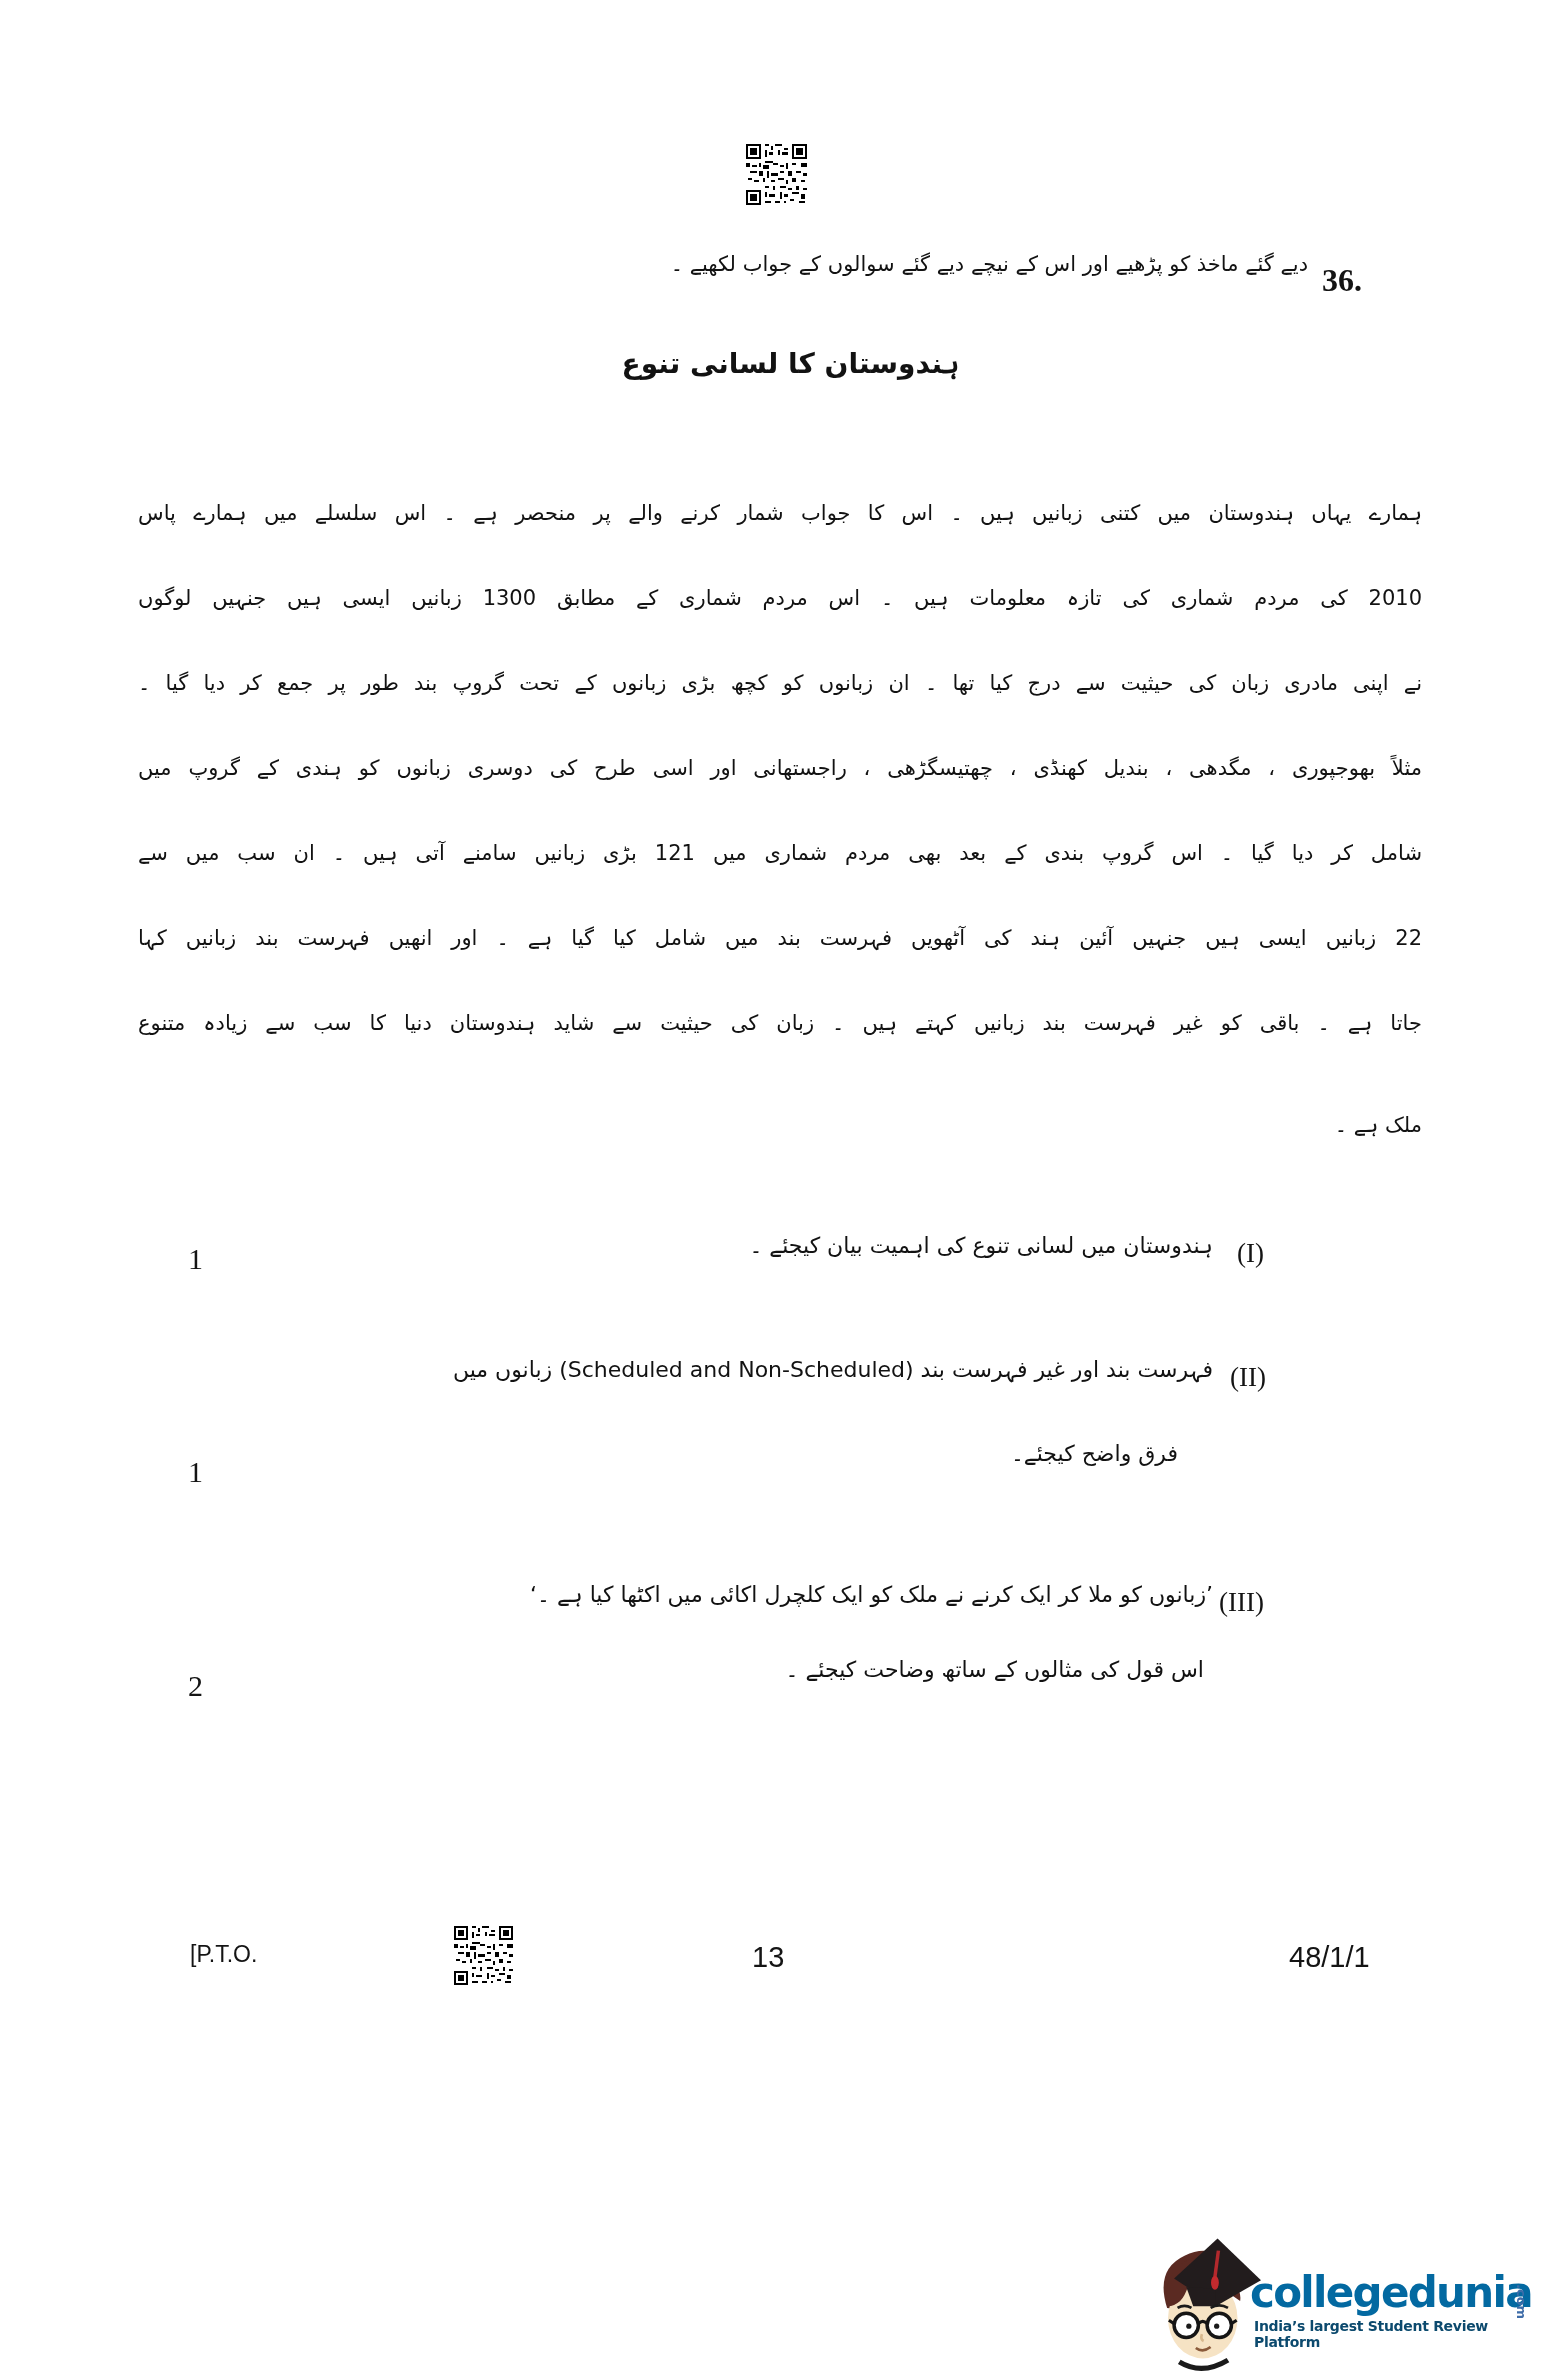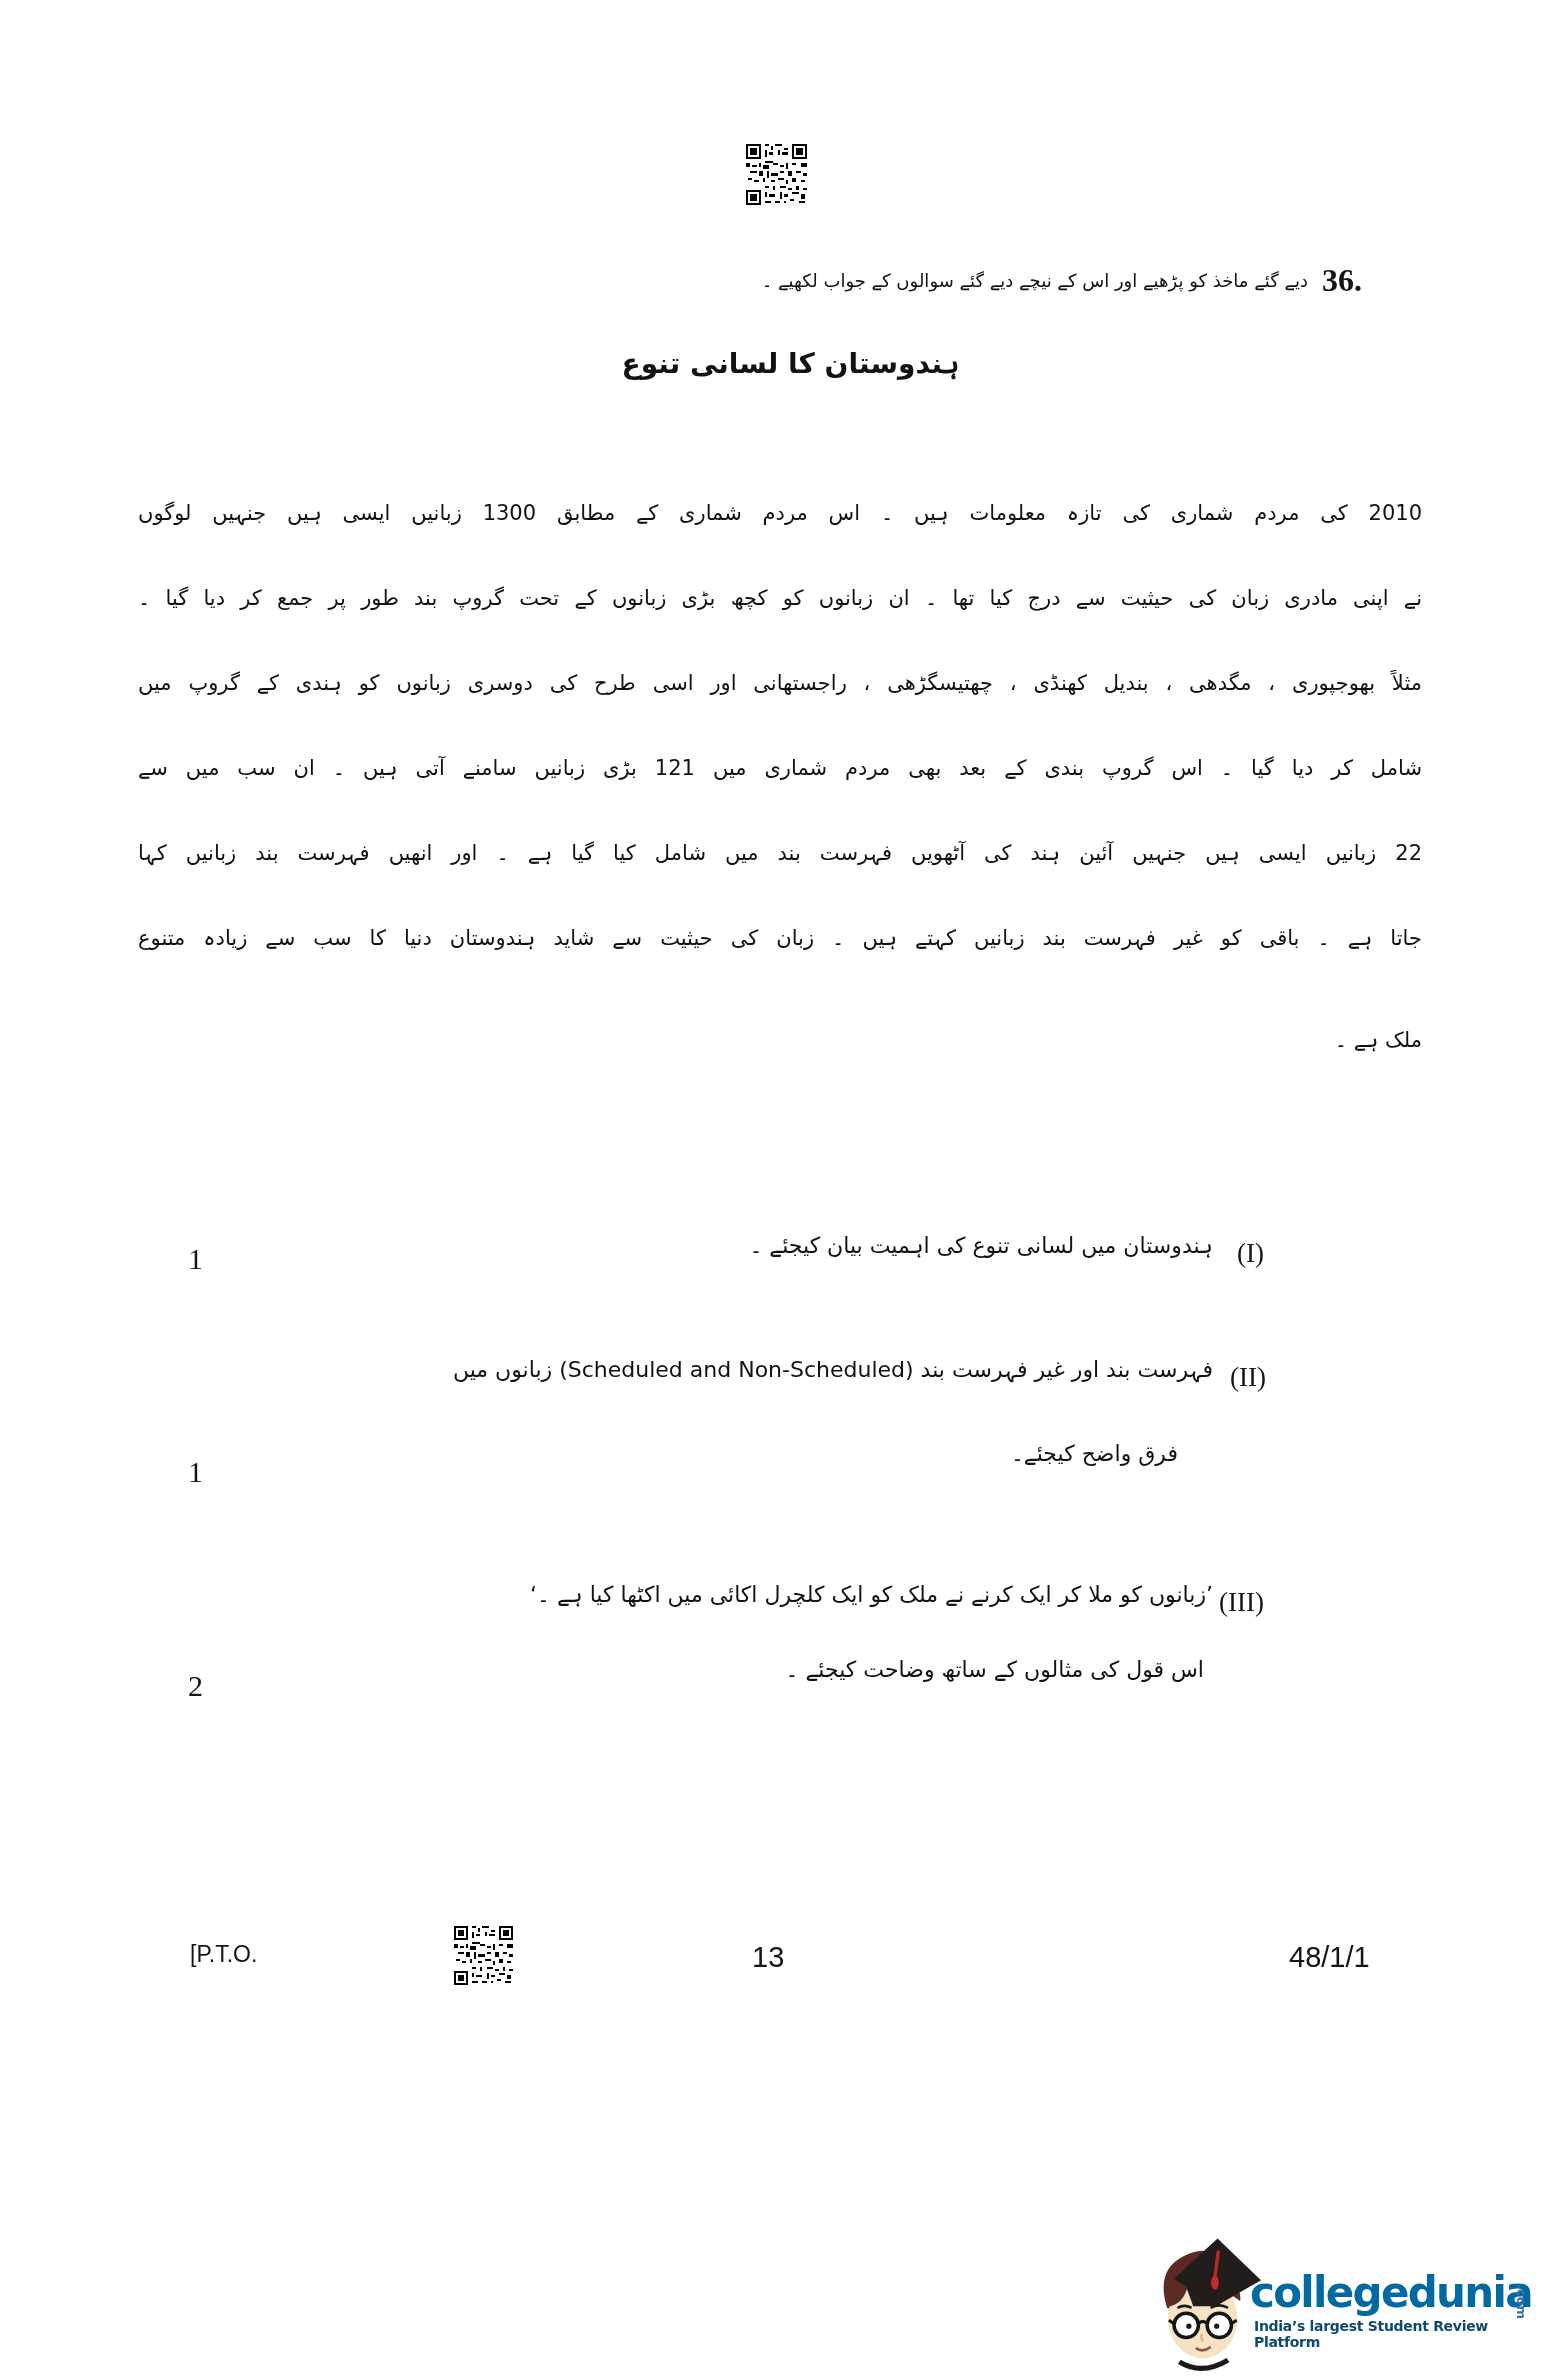--- a/index.html
+++ b/index.html
@@ -21,22 +21,22 @@
   .u{
     font-family:"DejaVu Sans",sans-serif;
     direction:rtl;
     color:#121212;
   }
   .q36-num{
     position:absolute;left:1322px;top:262px;
     font-family:"Liberation Serif",serif;font-weight:bold;font-size:32px;
   }
   .q36-text{
-    position:absolute;right:249px;top:270px;
-    font-size:18px;white-space:nowrap;text-align:right;
+    position:absolute;right:249px;top:252px;
+    font-size:21px;white-space:nowrap;text-align:right;
   }
   .passage-title{
     position:absolute;left:12px;top:347px;width:100%;
     text-align:center;font-size:28px;font-weight:bold;
   }
   .passage{
     position:absolute;left:138px;top:471px;width:1284px;
   }
   .pline{
     height:85px;
@@ -122,20 +122,21 @@
       <path fill="#000" d="M9 0h2v1H9zM12 1h1v2h-1zM14 0h3v1h-3zM18 2h2v1h-2zM9 3h1v3H9zM11 4h2v1h-2zM15 3h1v2h-1zM17 4h3v1h-3zM9 8h4v1H9zM0 9h2v2H0zM3 10h2v1H3zM6 9h1v2H6zM8 10h3v2H8zM13 9h2v1h-2zM16 10h2v1h-2zM19 9h1v3h-1zM22 9h2v1h-2zM26 9h3v2h-3zM2 13h3v1H2zM6 13h2v2H6zM10 13h1v3h-1zM12 14h3v1h-3zM16 13h2v1h-2zM20 13h2v2h-2zM24 13h2v1h-2zM27 14h2v1h-2zM1 16h2v1H1zM4 17h2v1H4zM8 16h1v2H8zM12 17h2v1h-2zM15 16h3v1h-3zM19 17h1v2h-1zM22 16h2v2h-2zM26 17h2v1h-2zM9 20h2v1H9zM13 20h1v2h-1zM16 20h3v1h-3zM20 21h2v1h-2zM24 20h1v2h-1zM27 21h2v1h-2zM9 23h1v2H9zM11 24h3v1h-3zM16 23h1v3h-1zM18 24h2v1h-2zM22 23h3v1h-3zM26 24h2v2h-2zM9 27h3v1H9zM14 27h2v1h-2zM18 27h1v1h-1zM21 26h2v1h-2zM25 27h3v1h-3z"></path>
     </svg>
   </div>
 
   <div class="q36-num">36.</div>
   <div class="q36-text u" dir="rtl">دیے گئے ماخذ کو پڑھیے اور اس کے نیچے دیے گئے سوالوں کے جواب لکھیے ۔</div>
 
   <div class="passage-title u" dir="rtl">ہندوستان کا لسانی تنوع</div>
 
   <div class="passage">
+    <div class="pline u" dir="rtl">ہمارے یہاں ہندوستان میں کتنی زبانیں ہیں ۔ اس کا جواب شمار کرنے والے پر منحصر ہے ۔ اس سلسلے میں ہمارے پاس</div>
     <div class="pline u" dir="rtl">2010 کی مردم شماری کی تازہ معلومات ہیں ۔ اس مردم شماری کے مطابق 1300 زبانیں ایسی ہیں جنہیں لوگوں</div>
     <div class="pline u" dir="rtl">نے اپنی مادری زبان کی حیثیت سے درج کیا تھا ۔ ان زبانوں کو کچھ بڑی زبانوں کے تحت گروپ بند طور پر جمع کر دیا گیا ۔</div>
     <div class="pline u" dir="rtl">مثلاً بھوجپوری ، مگدھی ، بندیل کھنڈی ، چھتیسگڑھی ، راجستھانی اور اسی طرح کی دوسری زبانوں کو ہندی کے گروپ میں</div>
     <div class="pline u" dir="rtl">شامل کر دیا گیا ۔ اس گروپ بندی کے بعد بھی مردم شماری میں 121 بڑی زبانیں سامنے آتی ہیں ۔ ان سب میں سے</div>
     <div class="pline u" dir="rtl">22 زبانیں ایسی ہیں جنہیں آئین ہند کی آٹھویں فہرست بند میں شامل کیا گیا ہے ۔ اور انھیں فہرست بند زبانیں کہا</div>
     <div class="pline u" dir="rtl">جاتا ہے ۔ باقی کو غیر فہرست بند زبانیں کہتے ہیں ۔ زبان کی حیثیت سے شاید ہندوستان دنیا کا سب سے زیادہ متنوع</div>
     <div class="pline last u" dir="rtl">ملک ہے ۔</div>
   </div>
 
   <div class="sq-label lbl-1">(I)</div>

